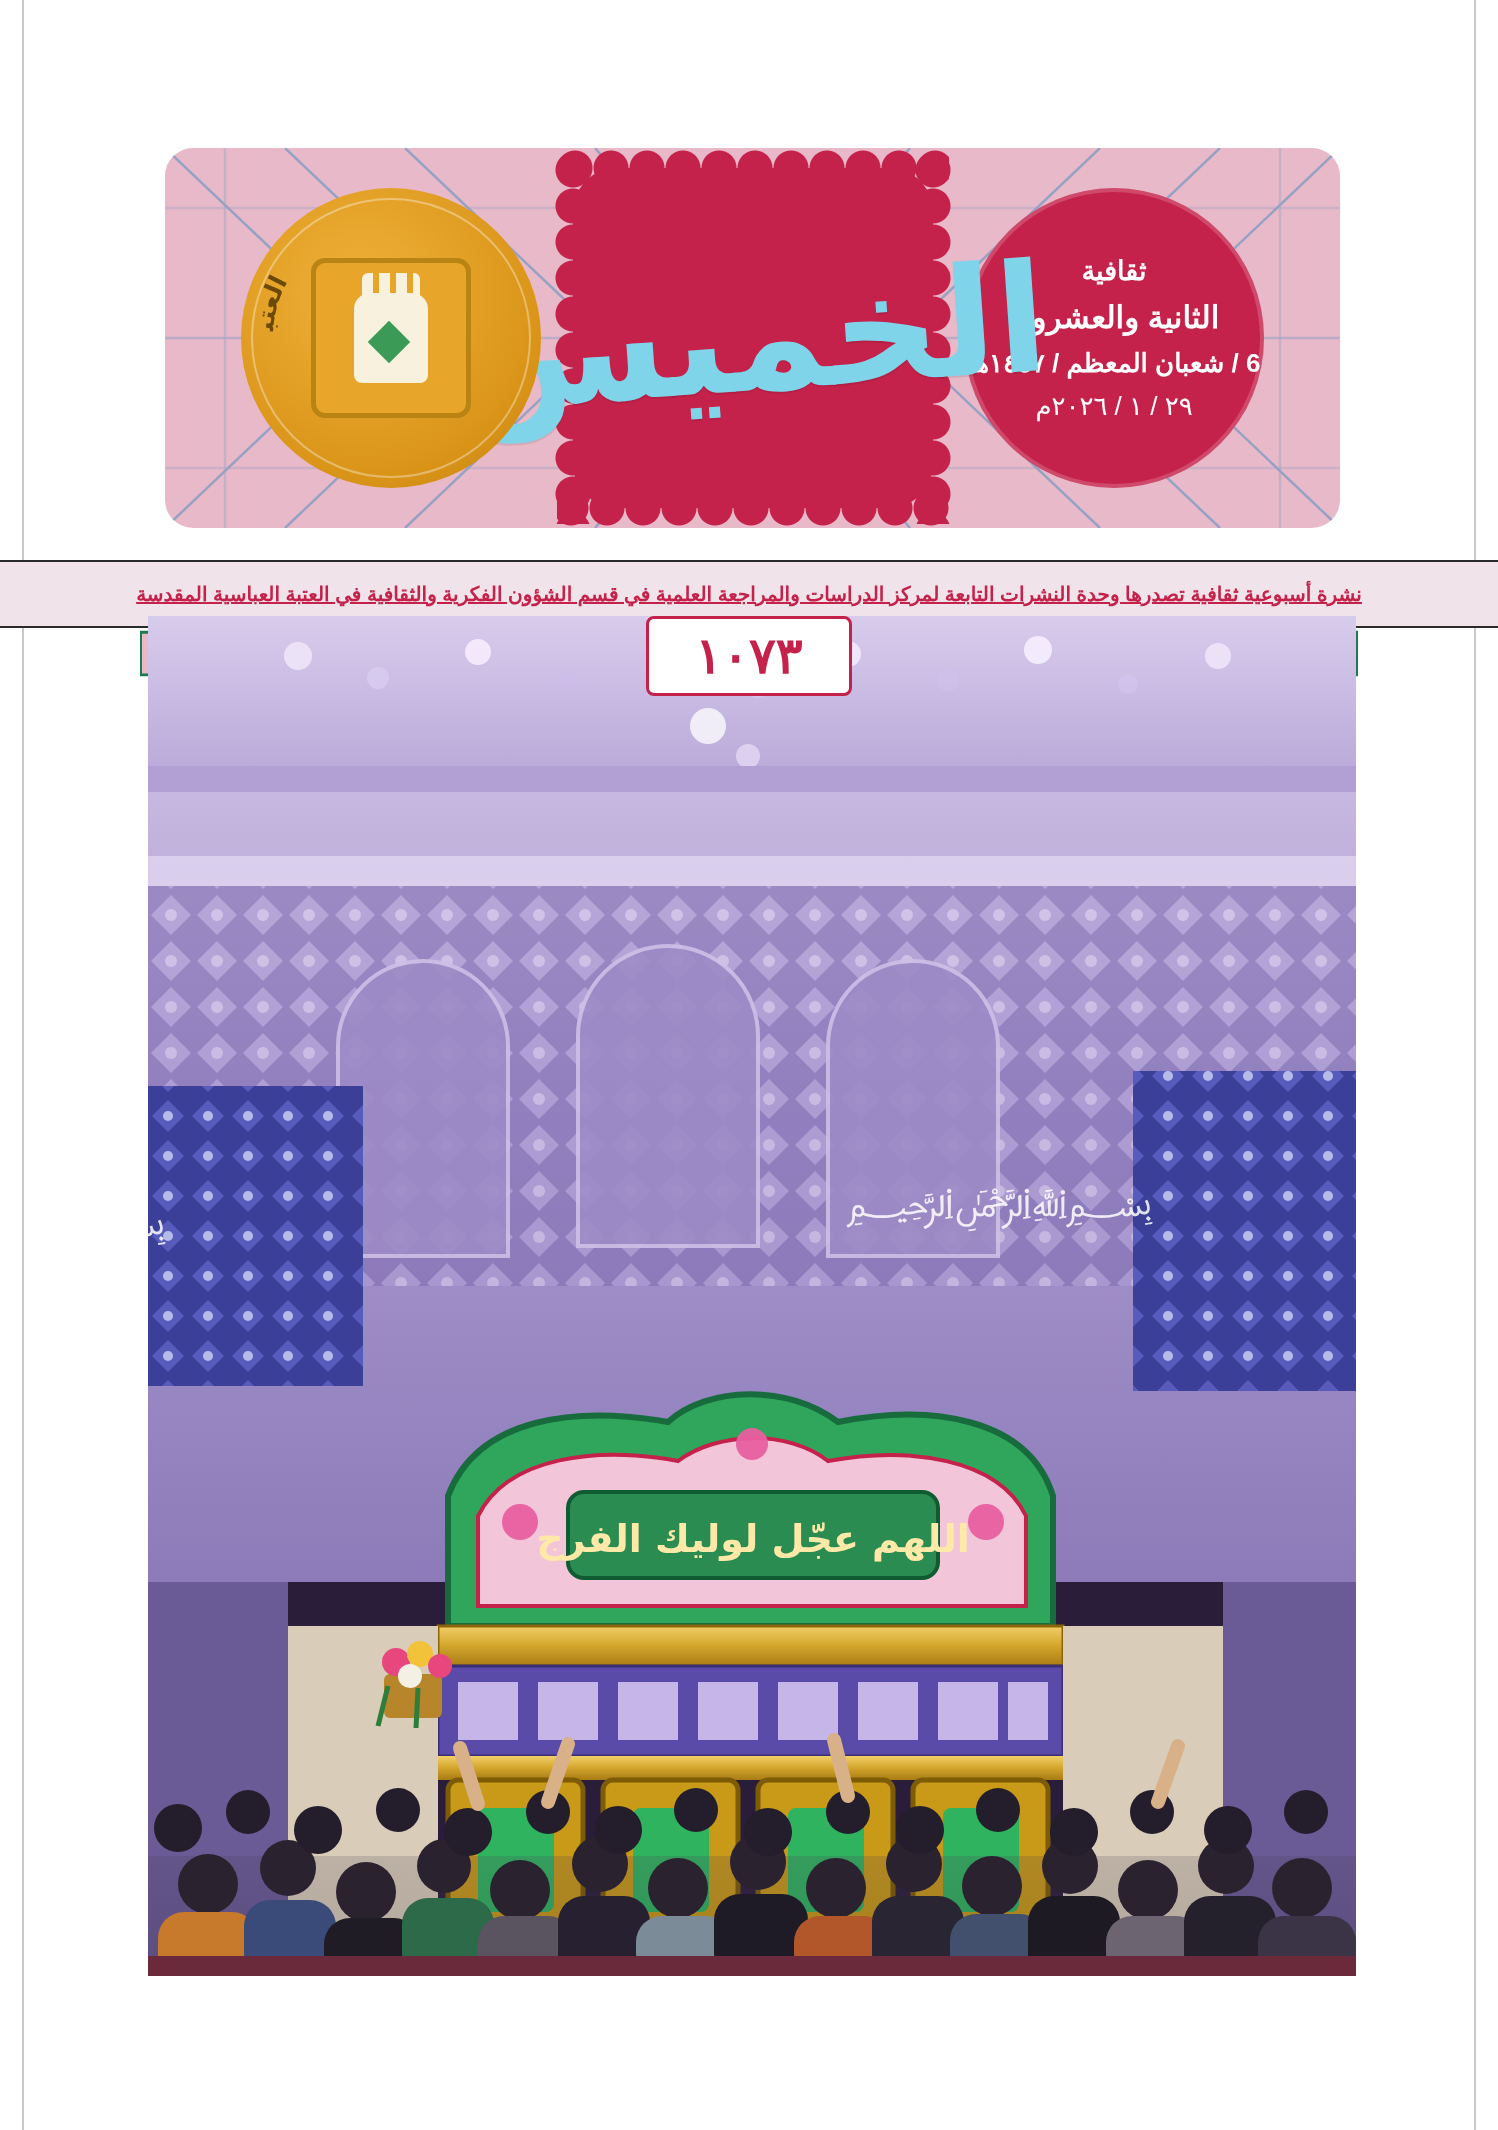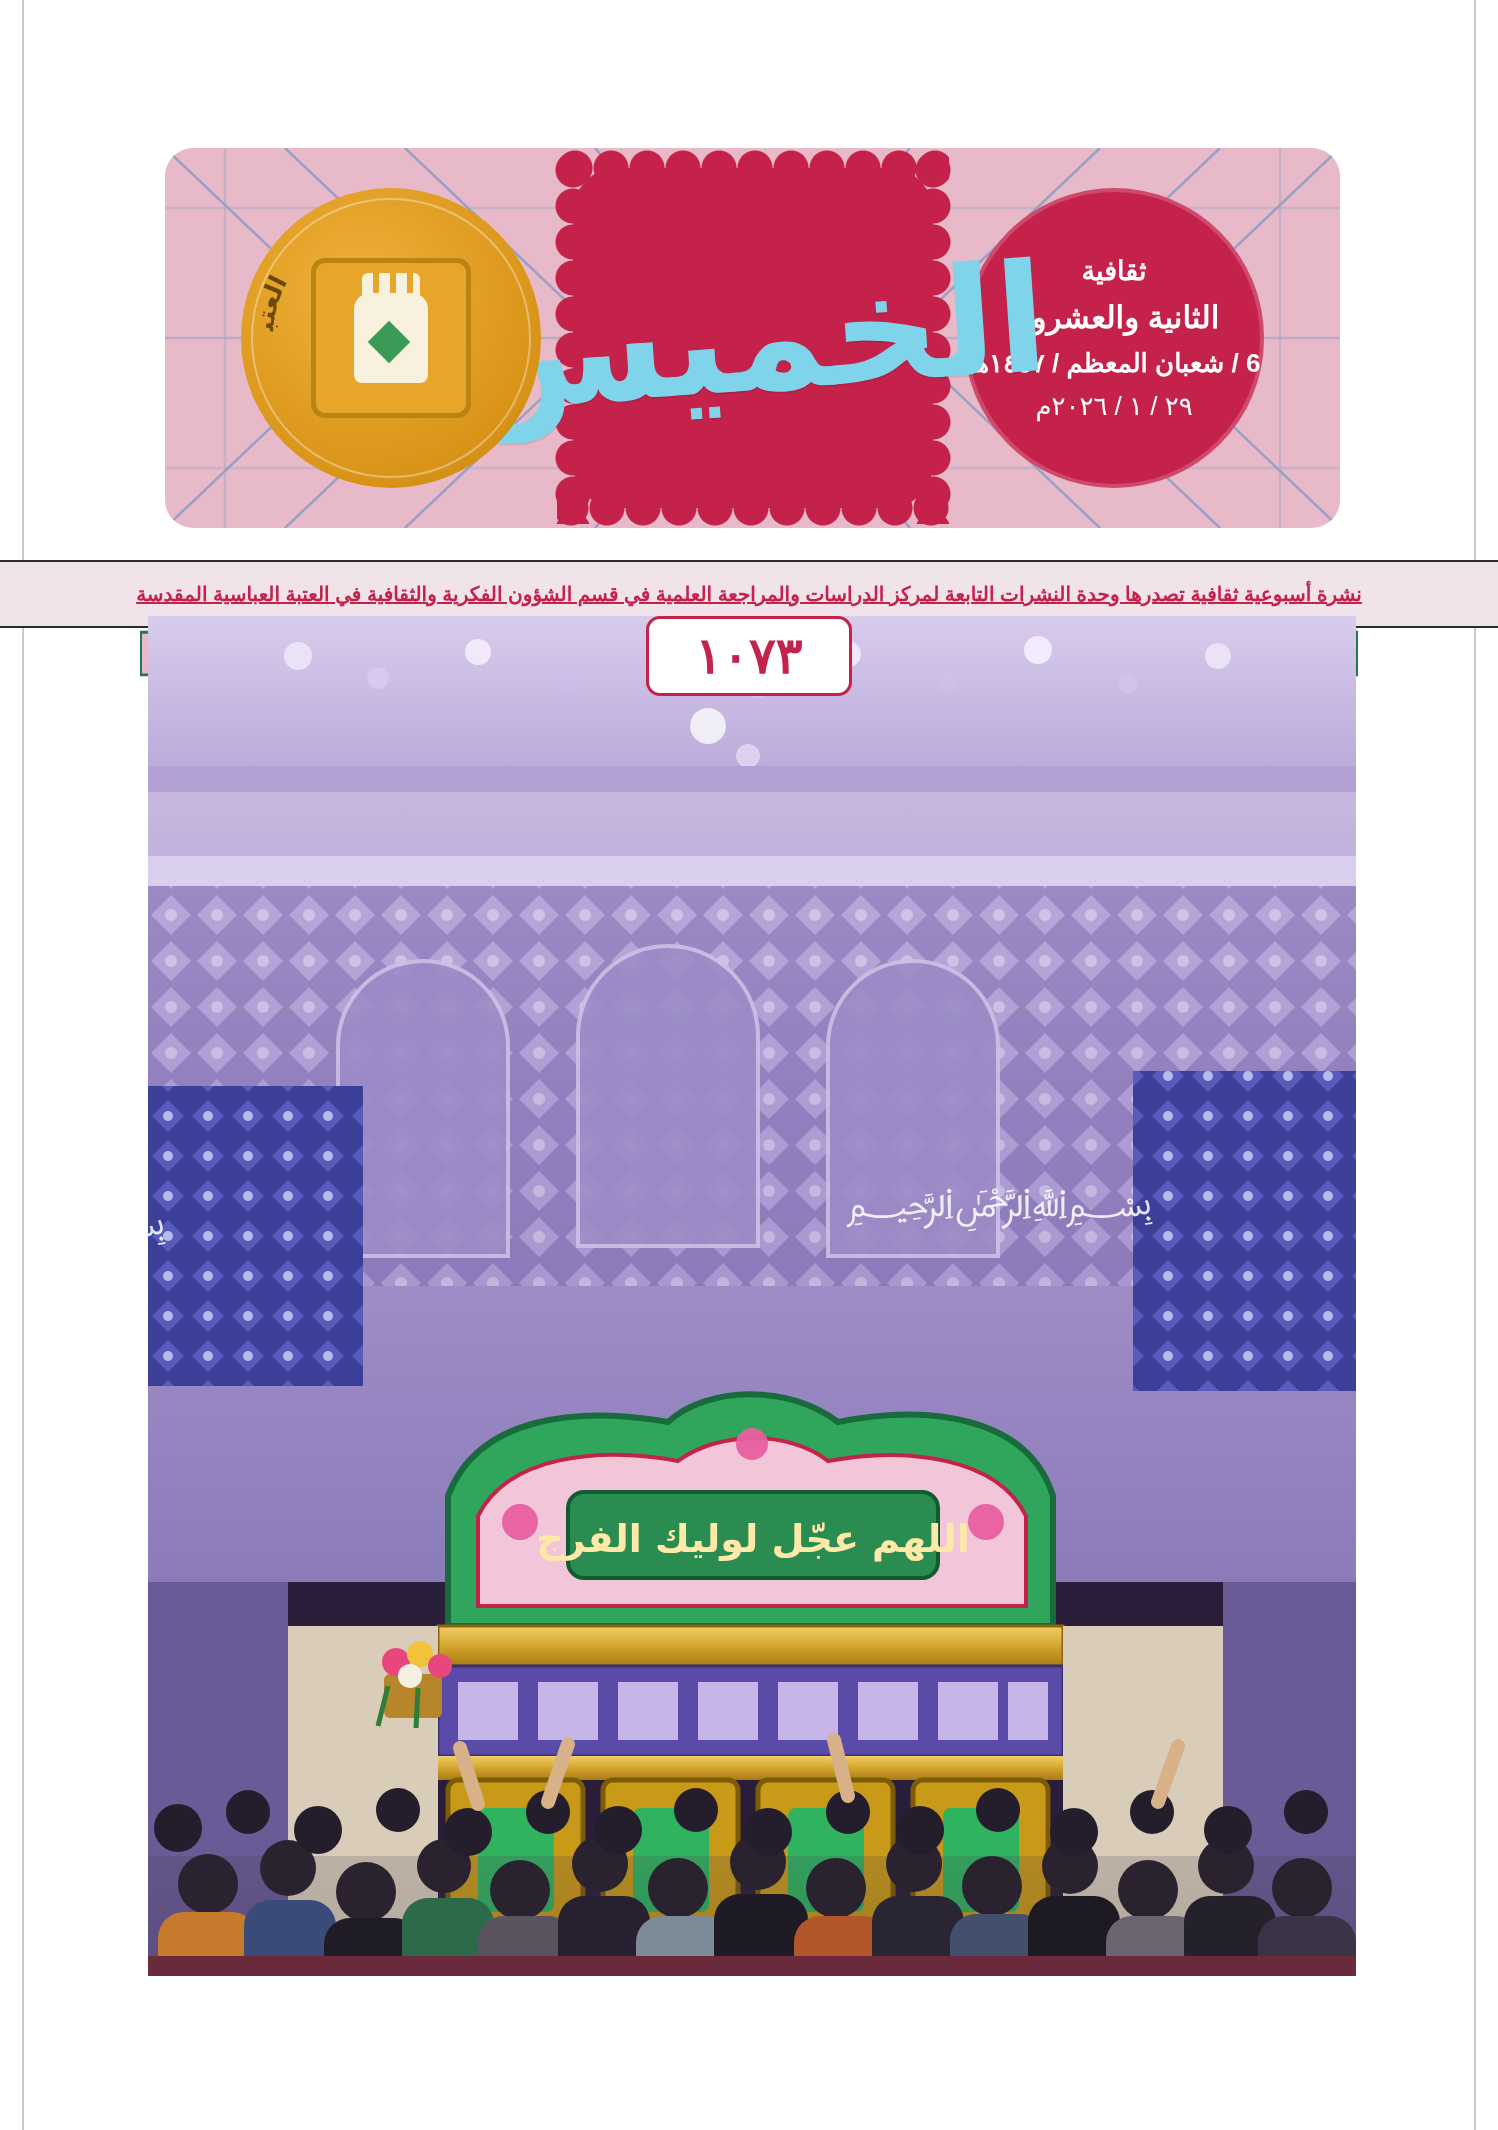--- a/index.html
+++ b/index.html
@@ -105,21 +105,21 @@
 
   
   .ribbon-wrap{
     position:absolute;left:140px;top:600px;width:1218px;height:110px;
   }
   .ribbon-banner{
     position:absolute;left:0;top:28px;width:100%;height:64px;
   }
   .issue-pill{
     position:absolute;left:50%;top:16px;transform:translateX(-50%);
-    width:200px;height:74px;border-radius:14px;background:#ffffff;
+    width:200px;height:74px;border-radius:8px;background:#ffffff;
     border:3px solid #c4224a;
     display:flex;align-items:center;justify-content:center;
     color:#c4224a;font-size:50px;font-weight:bold;letter-spacing:2px;
     z-index:4;
   }
 
   
   .photo{
     position:absolute;left:148px;top:616px;width:1208px;height:1360px;
     overflow:hidden;background:#2a1d3a;

